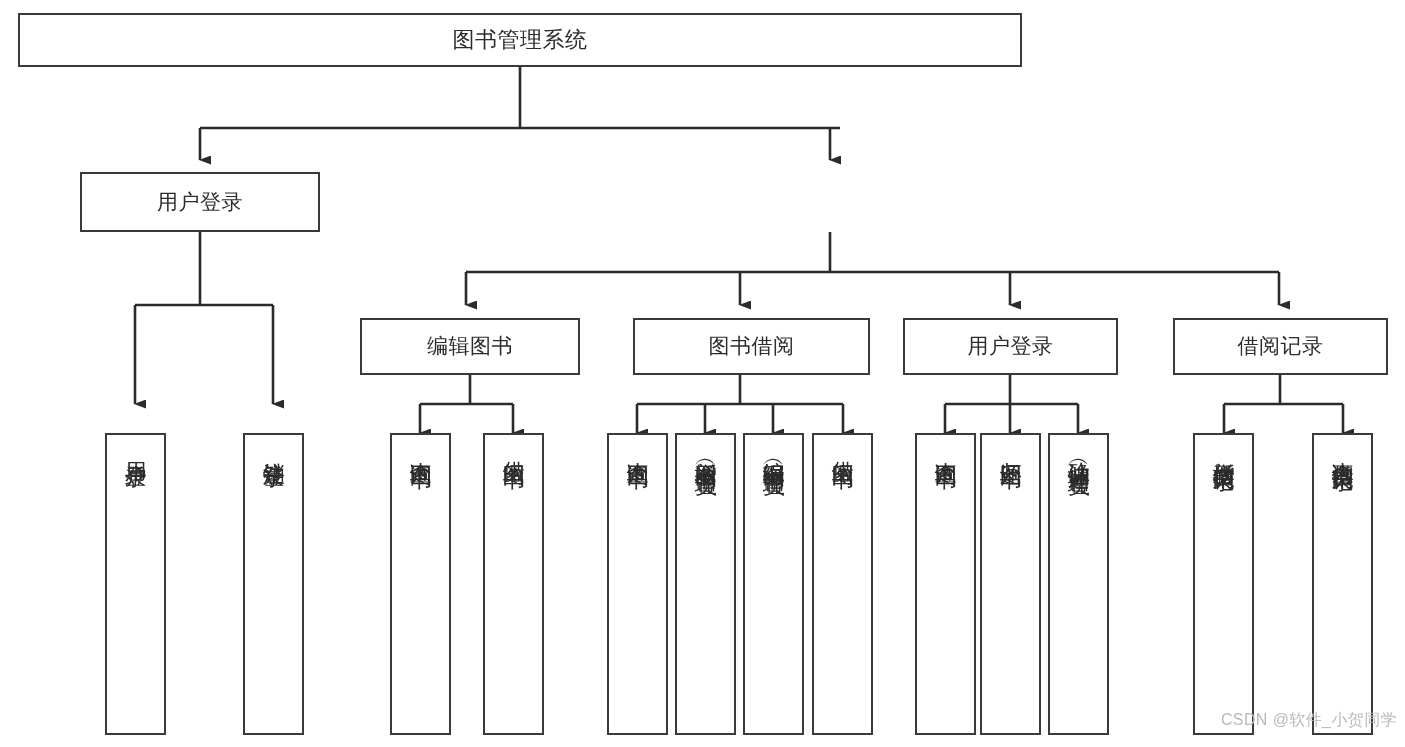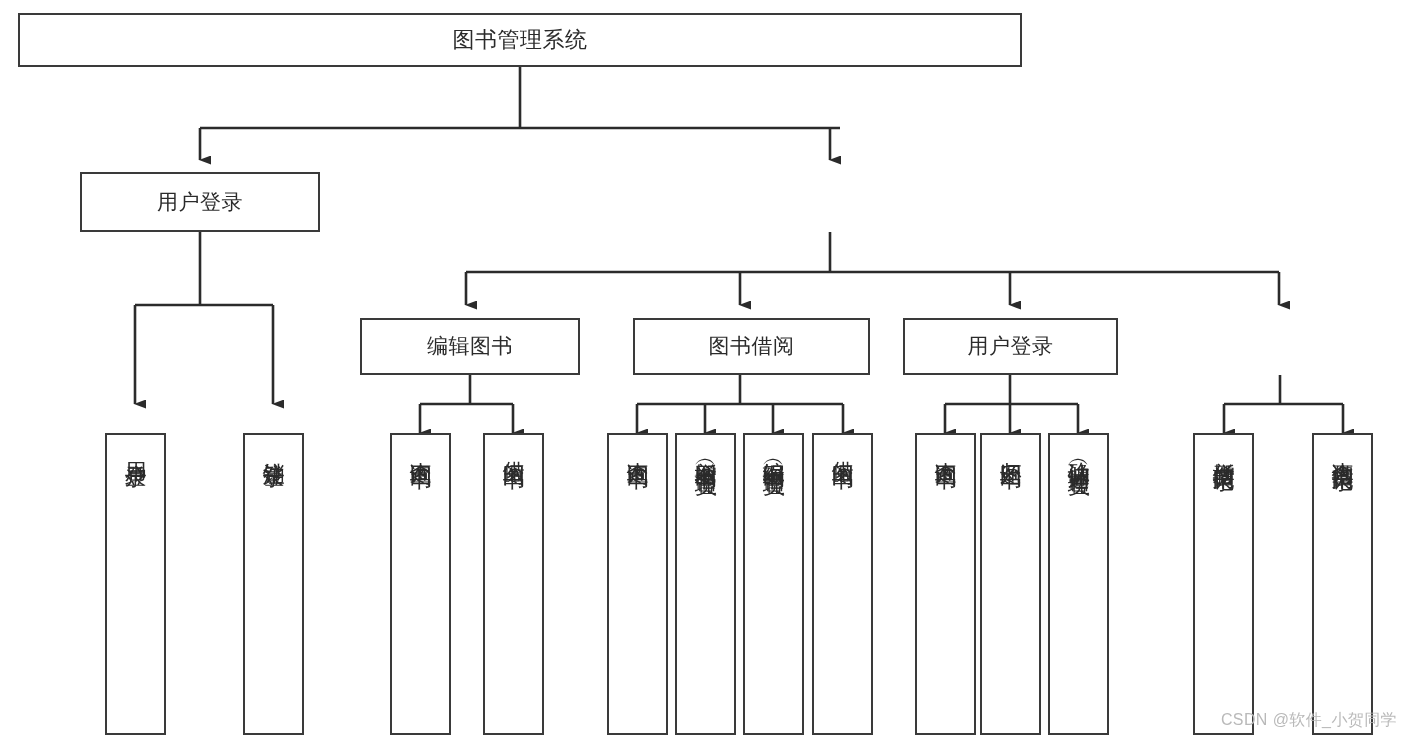--- a/index.html
+++ b/index.html
@@ -160,20 +160,23 @@
   </div>
 
   <div class="node horiz" style="left:633px; top:318px; width:237px; height:57px;">
     <span class="node-label">图书借阅</span>
   </div>
 
   <div class="node horiz" style="left:903px; top:318px; width:215px; height:57px;">
     <span class="node-label">用户登录</span>
   </div>
 
+  <div class="node horiz" style="left:1173px; top:318px; width:215px; height:57px;">
+    <span class="node-label">借阅记录</span>
+  </div>
 
   <div class="node vert" style="left:105px; top:433px; width:61px; height:302px;">
     <span class="node-label">用户登录</span>
   </div>
 
   <div class="node vert" style="left:243px; top:433px; width:61px; height:302px;">
     <span class="node-label">注销登录</span>
   </div>
 
   <div class="node vert" style="left:390px; top:433px; width:61px; height:302px;">

